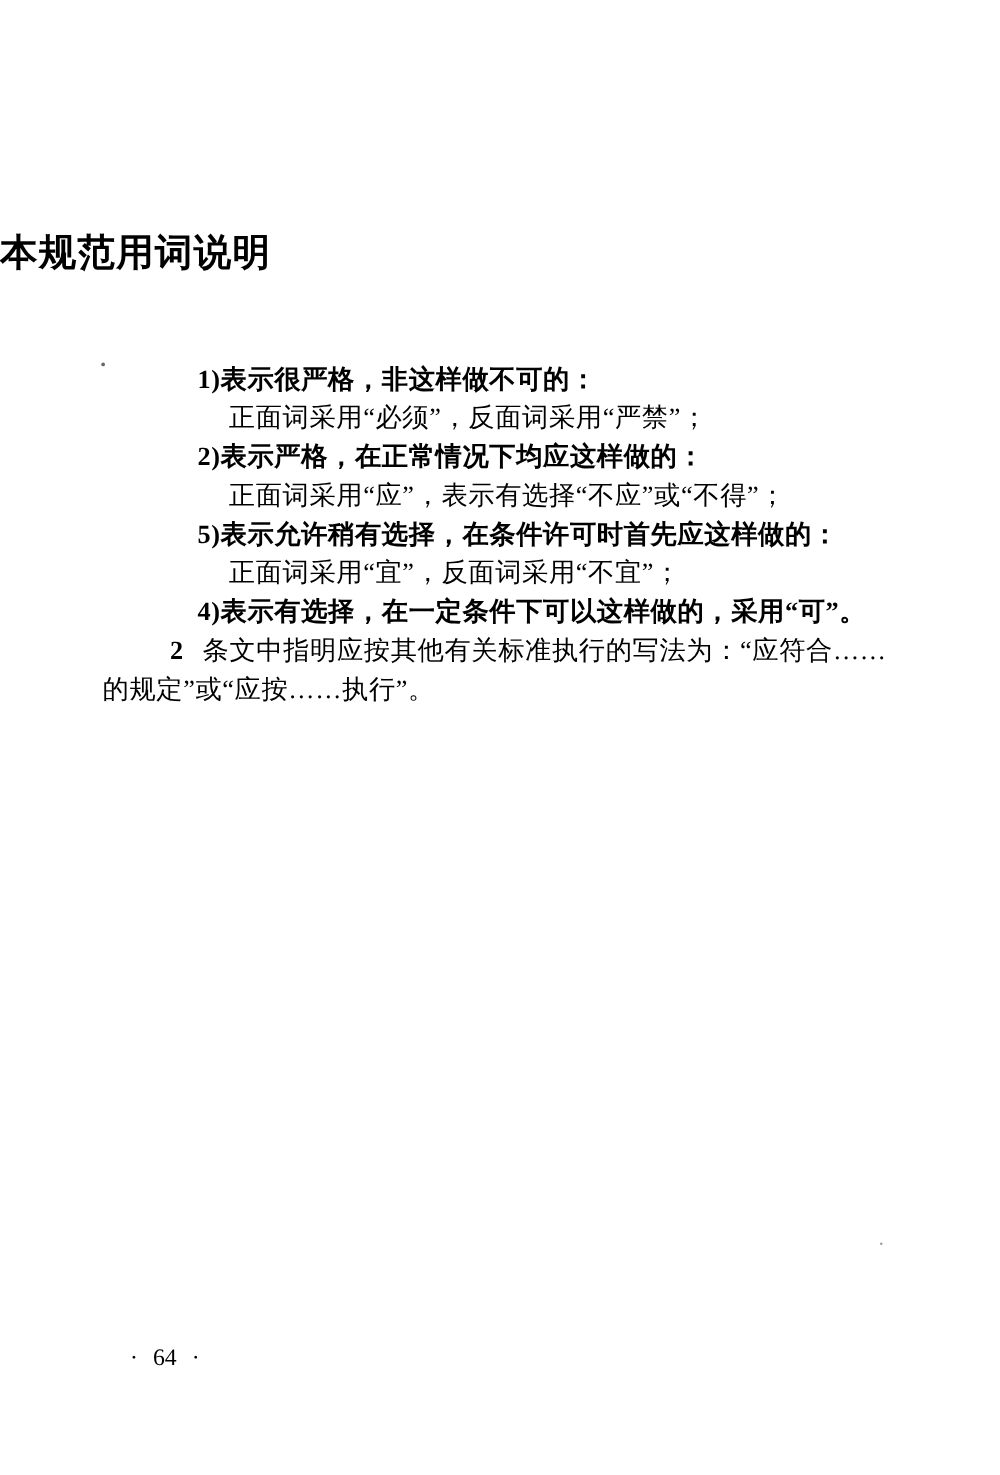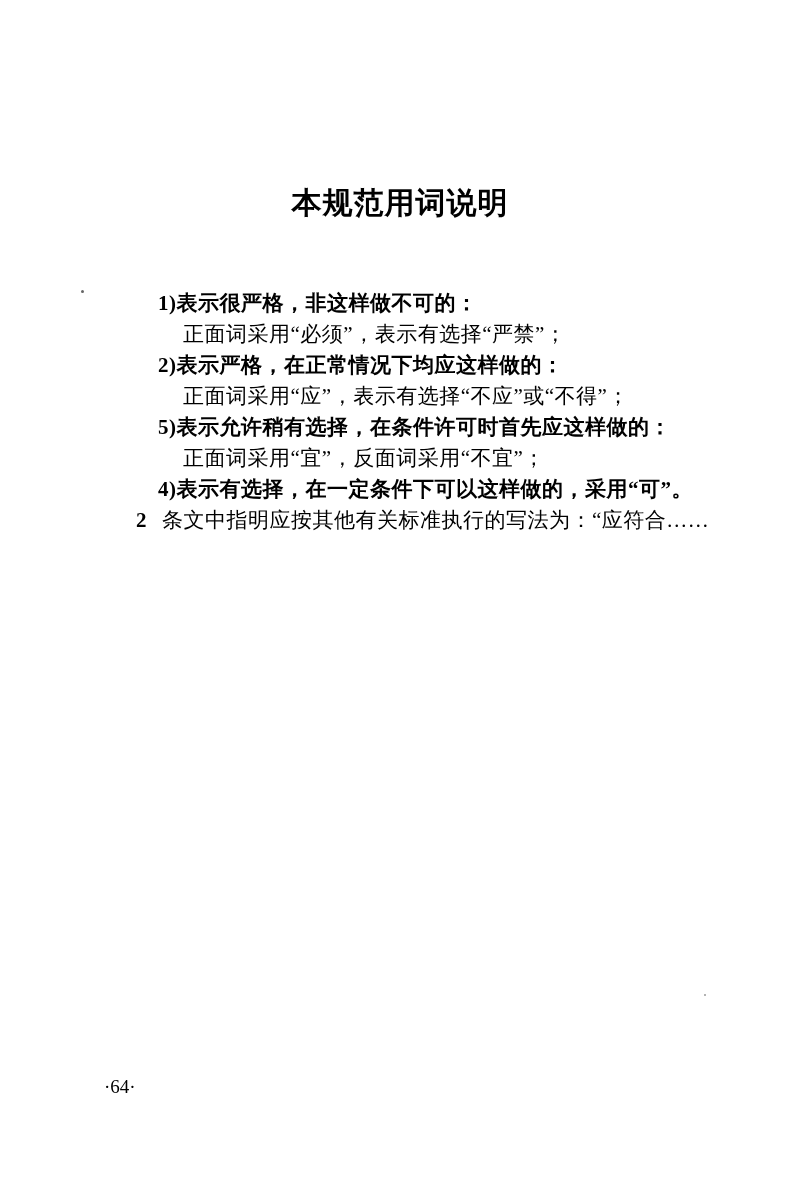--- a/index.html
+++ b/index.html
@@ -14,21 +14,20 @@
     background: #ffffff;
     color: #000000;
     overflow: hidden;
   }
 
   .doc-title {
     position: absolute;
     top: 184px;
     left: 0;
     width: 100%;
-    text-align: center;
     font-size: 30px;
     font-weight: bold;
     letter-spacing: 1px;
     line-height: 38px;
     color: #000;
   }
 
   .doc-body {
     position: absolute;
     top: 288px;
@@ -54,21 +53,21 @@
 
   .page-footer {
     position: absolute;
     top: 1076px;
     left: 104px;
     font-size: 19px;
     line-height: 22px;
     color: #000;
   }
   .page-footer .dot { display: inline-block; }
-  .page-footer .pn  { display: inline-block; margin: 0 0; }
+  .page-footer .pn  { display: inline-block; margin: 0 12px; }
 
   .speck {
     position: absolute;
     border-radius: 50%;
     background: #666;
   }
   .speck-1 { left: 81px;  top: 290px; width: 3px; height: 3px; }
   .speck-2 { left: 704px; top: 994px; width: 2px; height: 2px; background: #9a9a9a; }
 </style>
 </head>
@@ -76,32 +75,33 @@
 
 <div class="page">
 
   <h1 class="doc-title">本规范用词说明</h1>
 
   <div class="doc-body">
 
 
 
     <div class="line l-sub">1)表示很严格，非这样做不可的：</div>
-    <div class="line l-subcont">正面词采用“必须”，表示有选择“严禁”；</div>
+    <div class="line l-subcont">正面词采用“必须”，反面词采用“严禁”；</div>
 
     <div class="line l-sub">2)表示严格，在正常情况下均应这样做的：</div>
     <div class="line l-subcont">正面词采用“应”，表示有选择“不应”或“不得”；</div>
 
     <div class="line l-sub">5)表示允许稍有选择，在条件许可时首先应这样做的：</div>
     <div class="line l-subcont">正面词采用“宜”，反面词采用“不宜”；</div>
 
     <div class="line l-sub">4)表示有选择，在一定条件下可以这样做的，采用“可”。</div>
 
     <div class="line l-clause"><span class="clause-num">2</span><span>条文中指明应按其他有关标准执行的写法为：“应符合……</span></div>
 
+    <div class="line l-flush">的规定”或“应按……执行”。</div>
 
   </div>
 
   <div class="page-footer"><span class="dot">·</span><span class="pn">64</span><span class="dot">·</span></div>
 
   <div class="speck speck-1"></div>
   <div class="speck speck-2"></div>
 
 </div>
 

